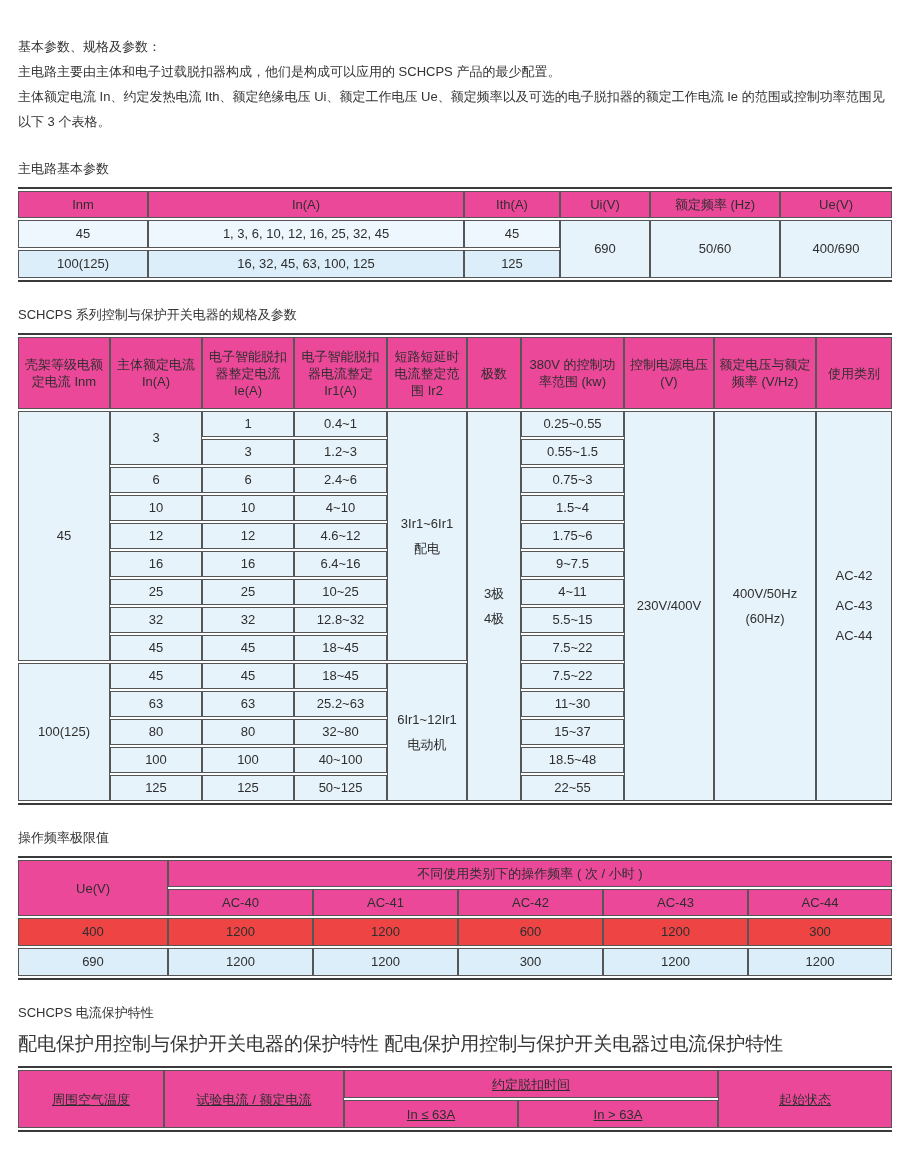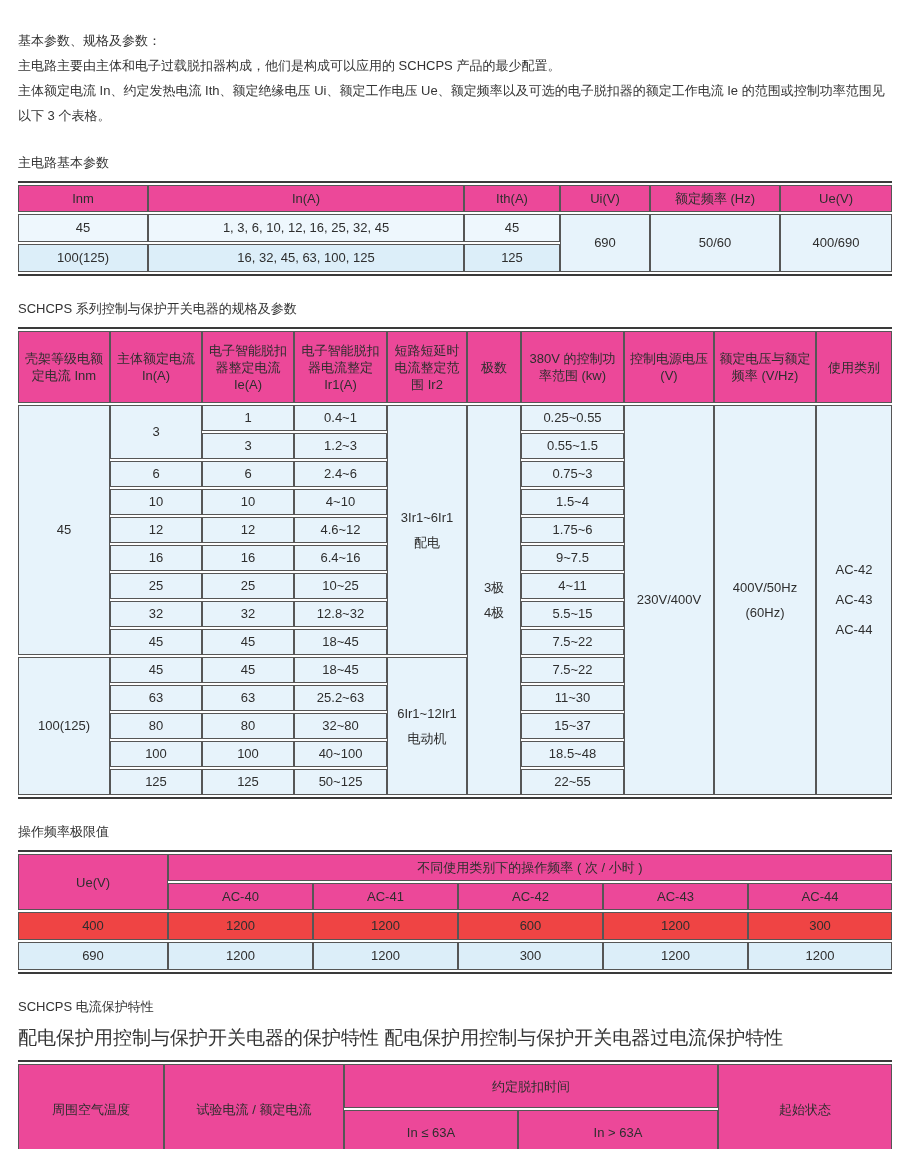--- a/index.html
+++ b/index.html
@@ -4,21 +4,21 @@
 <style>
   * { box-sizing: border-box; }
   html, body { margin: 0; padding: 0; }
   body {
     width: 910px; height: 1149px; background: #ffffff;
     font-family: "Liberation Sans", "DejaVu Sans", sans-serif;
     color: #333;
   }
   .content { padding: 8px 18px 0 18px; }
   .page-title { font-size: 17px; font-weight: 700; color: #151515; margin: 4px 0 0 0; letter-spacing: 1px; }
-  .intro { margin-top: 20px; }
+  .intro { margin-top: 26px; }
   .intro p { margin: 0; font-size: 13px; line-height: 25px; color: #333; }
   .section-title { font-size: 13px; color: #333; margin: 24px 0 9px 0; }
   .section-title.first { margin-top: 26px; }
   .section-subtitle { font-size: 19px; color: #333; margin: 2px 0 9px 0; }
 
   table.tbl {
     width: 874px; table-layout: fixed;
     border-collapse: separate; border-spacing: 0 2px;
     background: #fff;
     border-top: 2px solid #3a3a3a; border-bottom: 2px solid #3a3a3a;
@@ -34,21 +34,21 @@
   .tbl td.c-light { background: #eef7fd; }
   .tbl td.c-mid   { background: #e7f3fb; }
   .tbl td.c-dark  { background: #dceef9; }
   .tbl td.c-white { background: #ef4444; }
   th.tall { height: 72px; }
   td.h1 { height: 27px; }
   .stack span { display: block; margin: 7px 0; }
   .stack-wide span { display: block; margin: 12px 0; }
   .t2 td { height: 26px; padding: 2px 2px; }
   .t3 th, .t3 td { height: 16px; }
-  .t4 th, .t4 td { height: 44px; }
+  .t4 th, .t4 td { height: 28px; text-decoration: underline; }
 </style>
 </head>
 <body>
 
 <div class="content">
 
 
   <div class="intro">
     <p>基本参数、规格及参数：</p>
     <p>主电路主要由主体和电子过载脱扣器构成，他们是构成可以应用的 SCHCPS 产品的最少配置。</p>

